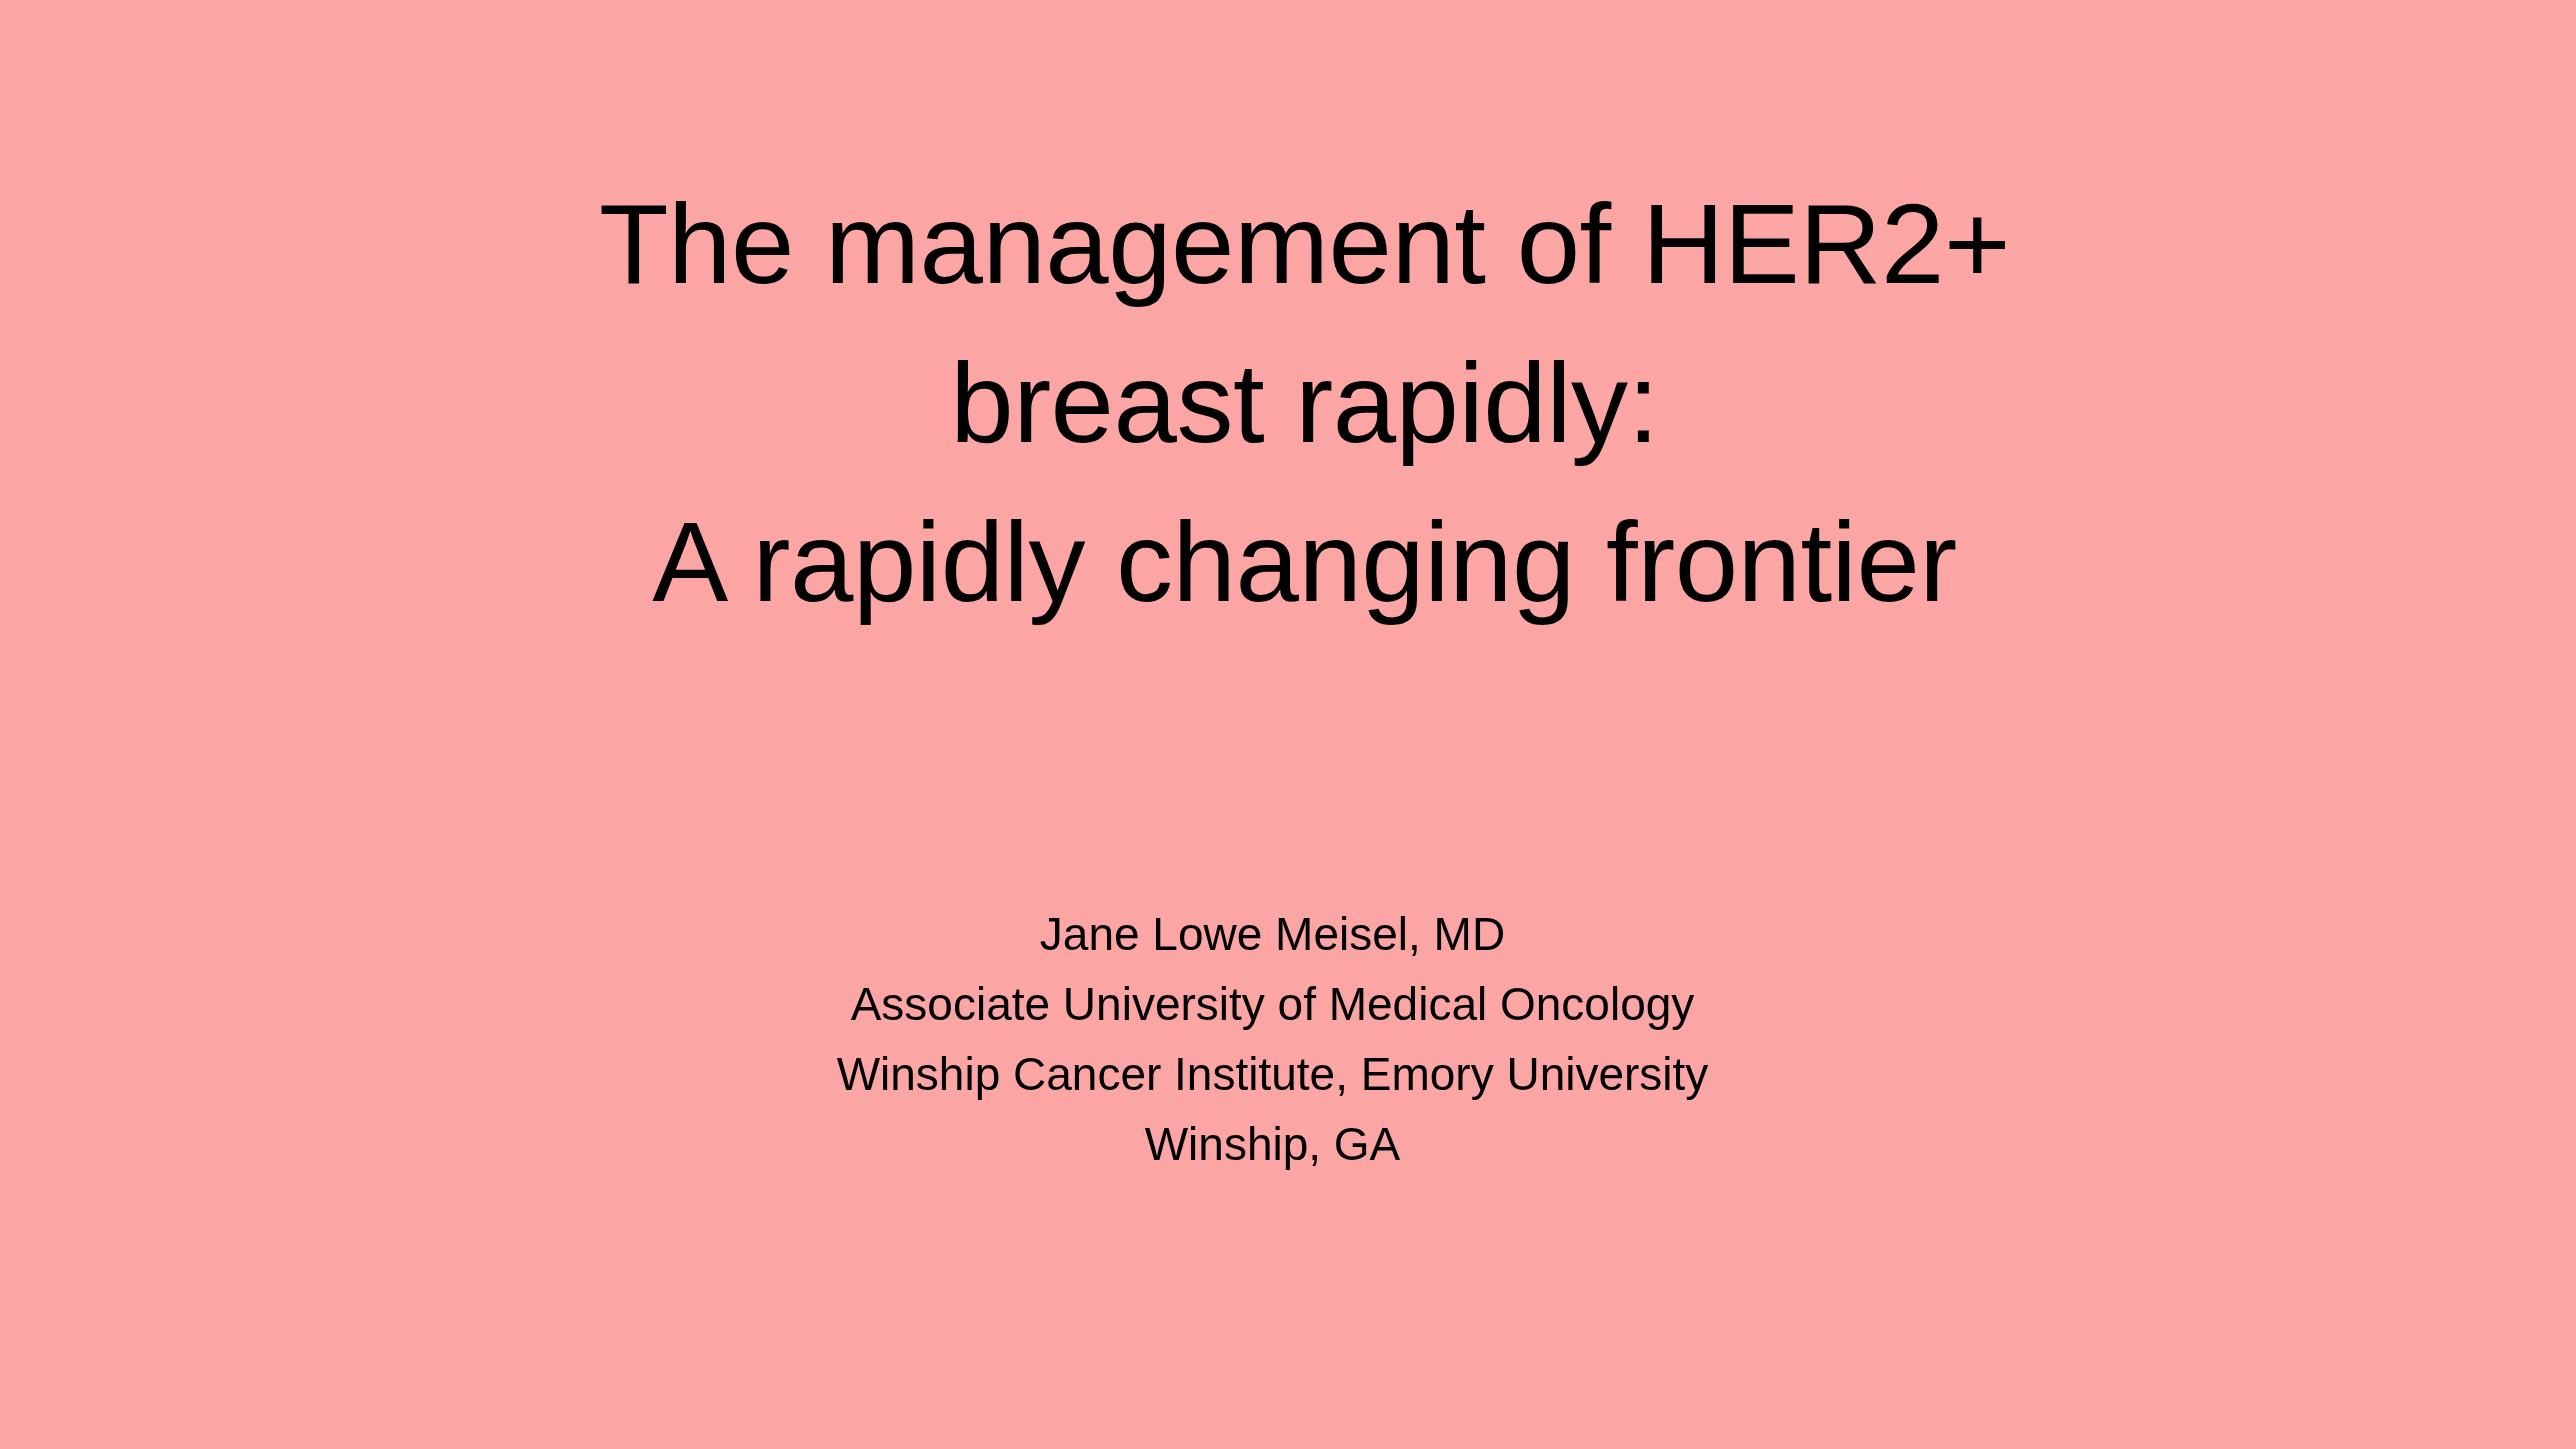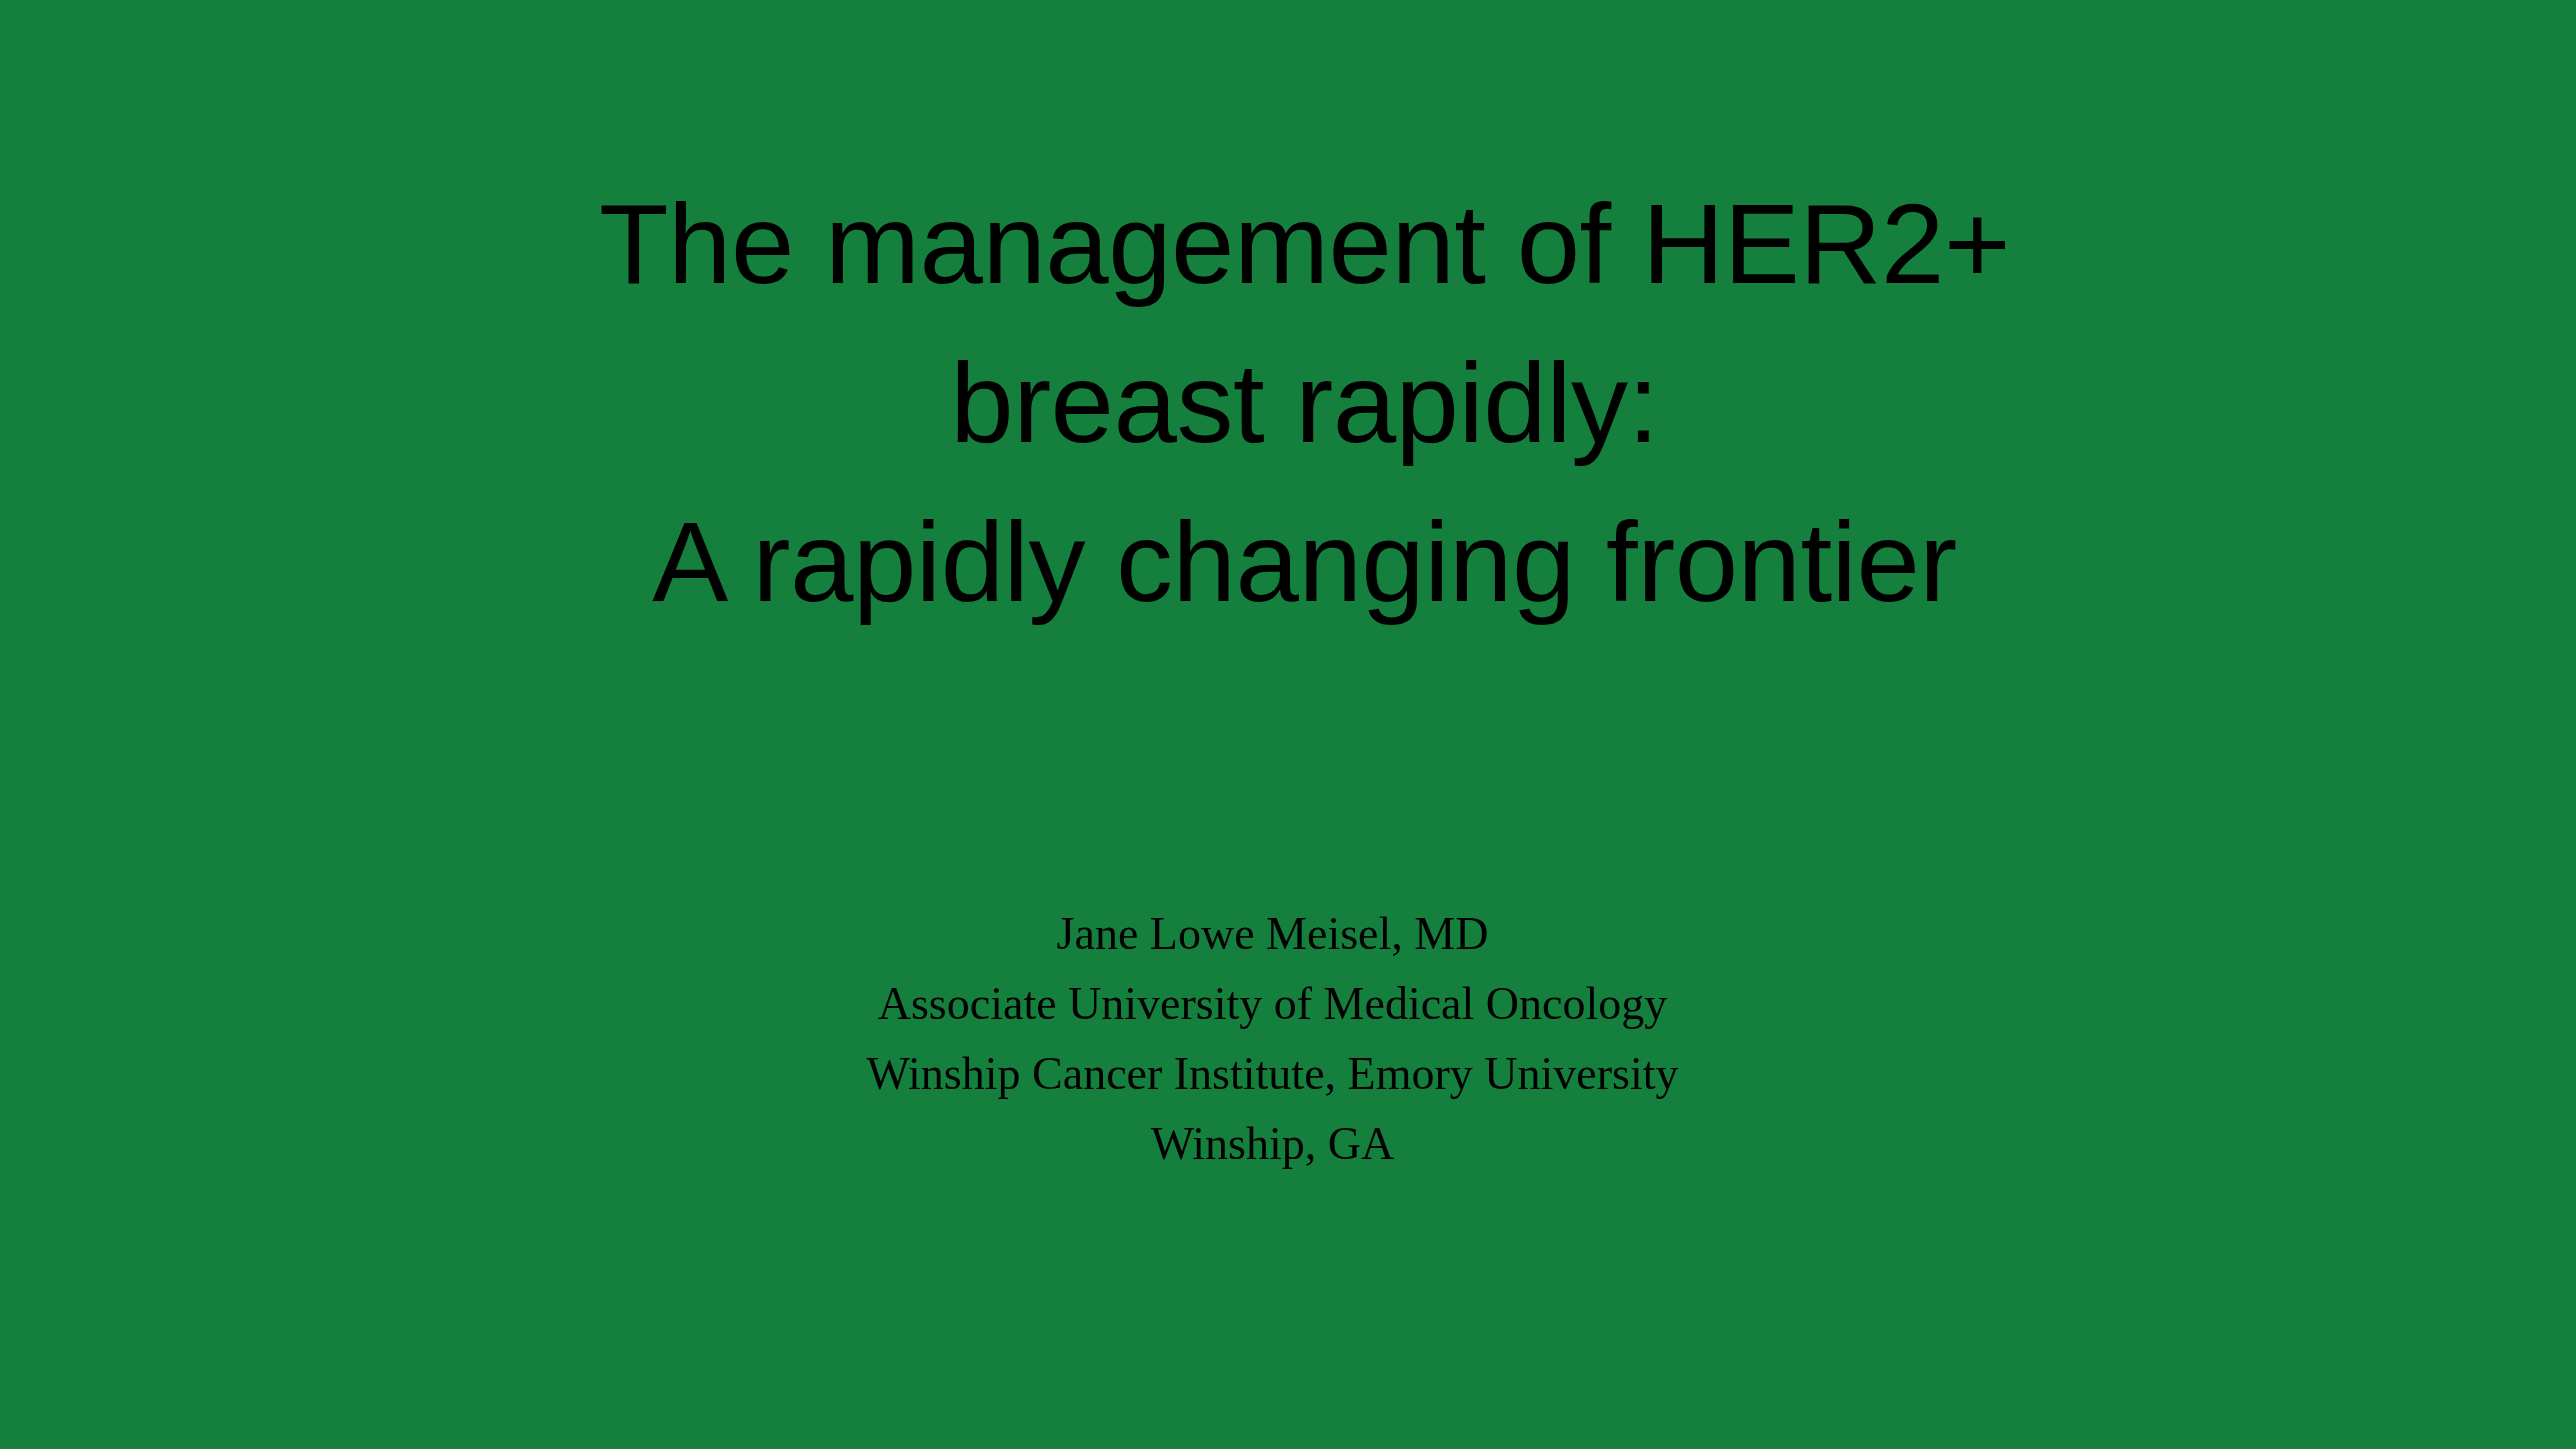--- a/index.html
+++ b/index.html
@@ -11,21 +11,21 @@
 
   body {
     font-family: "Liberation Sans", "DejaVu Sans", sans-serif;
     -webkit-font-smoothing: antialiased;
   }
 
   .slide {
     position: relative;
     width: 2576px;
     height: 1449px;
-    background: #15803d;
+    background: #fca5a5;
     overflow: hidden;
     box-sizing: border-box;
   }
 
   
   .title-block {
     position: absolute;
     left: 322px;
     top: 164px;
     width: 1965px;
@@ -52,21 +52,20 @@
   }
 
   .subtitle-line {
     display: block;
     color: #000000;
     font-size: 46px;
     line-height: 70px;
     font-weight: 400;
     letter-spacing: 0px;
     white-space: nowrap;
-    font-family: Liberation Serif, serif;
   }
 </style>
 </head>
 <body>
 
 <div class="slide">
 
   <div class="title-block">
     <span class="title-line">The management of HER2+</span>
     <span class="title-line">breast rapidly:</span>

